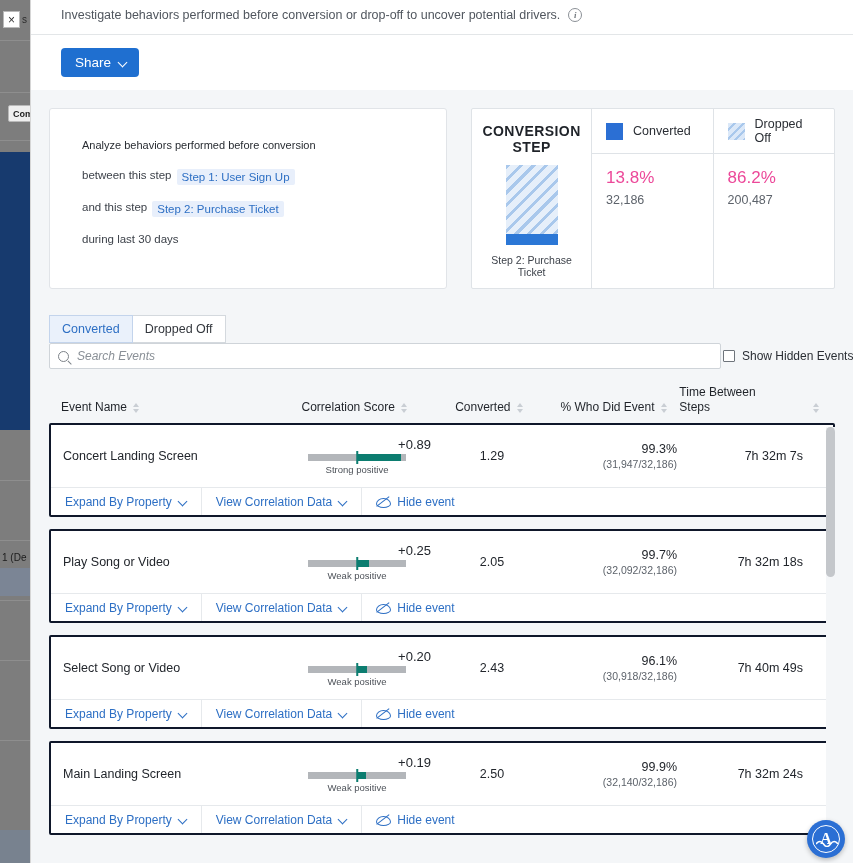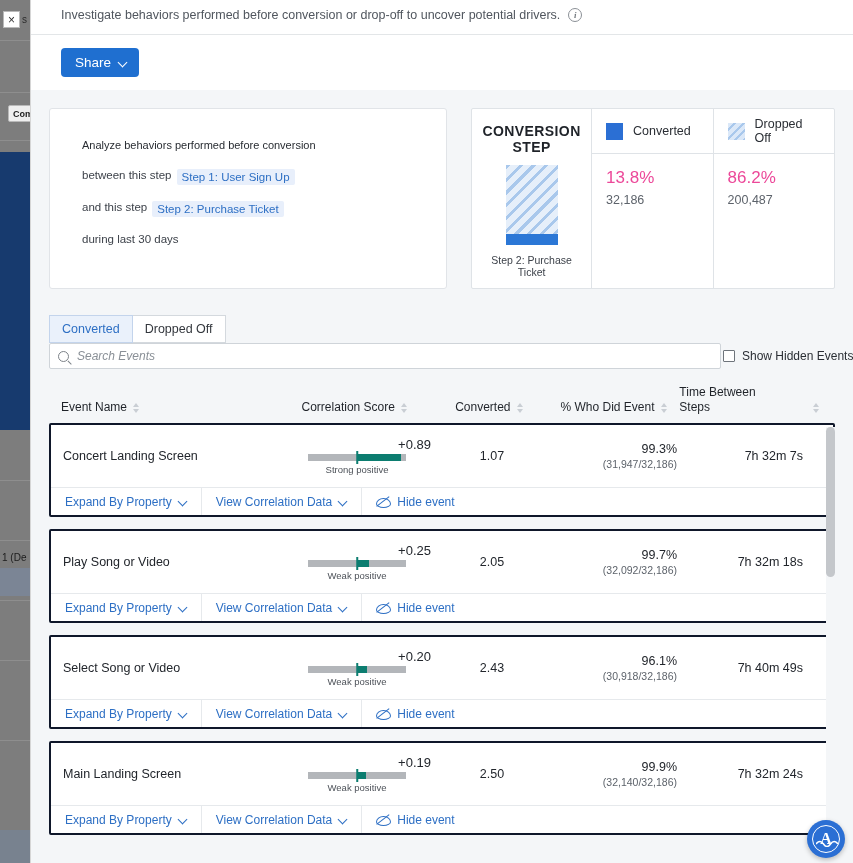--- a/index.html
+++ b/index.html
@@ -432,21 +432,21 @@
             <div class="event-main">
               <div class="ev-name">Concert Landing Screen</div>
               <div class="ev-score">
                 <div class="ev-score-val">+0.89</div>
                 <div class="score-track">
                   <div class="score-fill" style="left: 50%; width: 44.5%;"></div>
                   <div class="score-tick"></div>
                 </div>
                 <div class="ev-score-cap">Strong positive</div>
               </div>
-              <div class="ev-freq">1.07</div>
+              <div class="ev-freq">1.29</div>
               <div class="ev-pct">
                 <div class="ev-pct-main">99.3%</div>
                 <div class="ev-pct-sub">(31,947/32,186)</div>
               </div>
               <div class="ev-time">7h 32m 7s</div>
             </div>
             <div class="event-actions">
               <div class="action">
                 <span>Expand By Property</span>
                 <span class="chev"></span>

